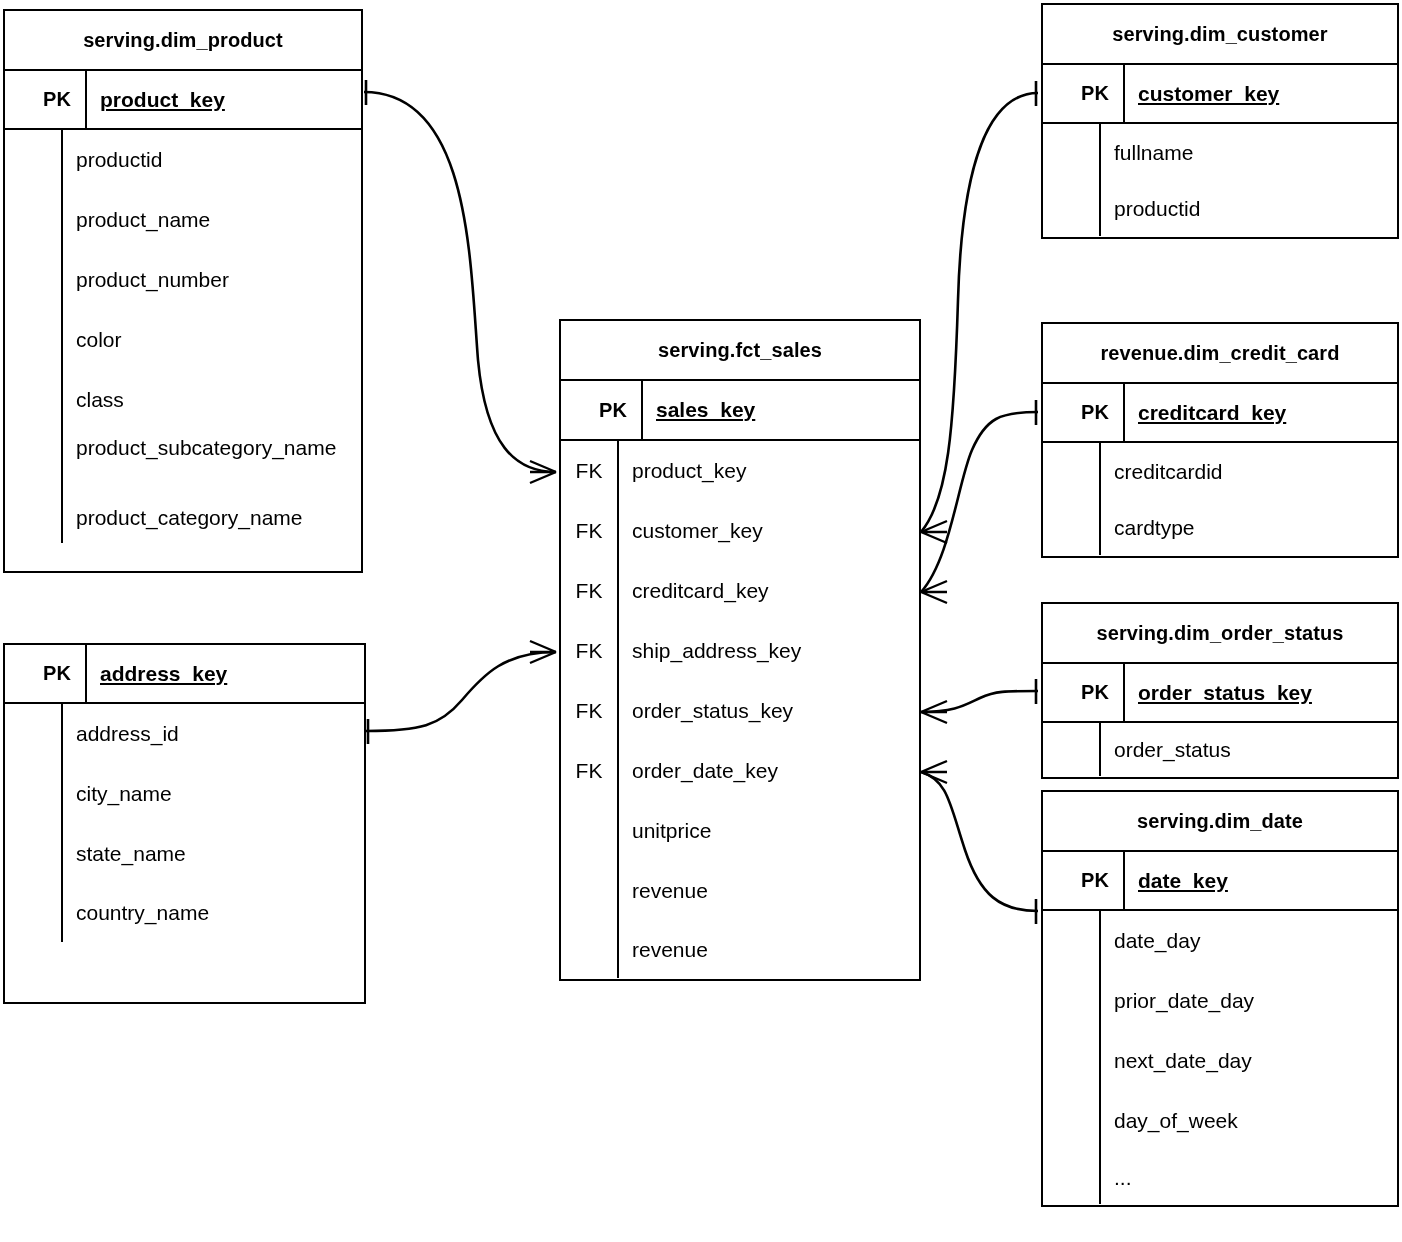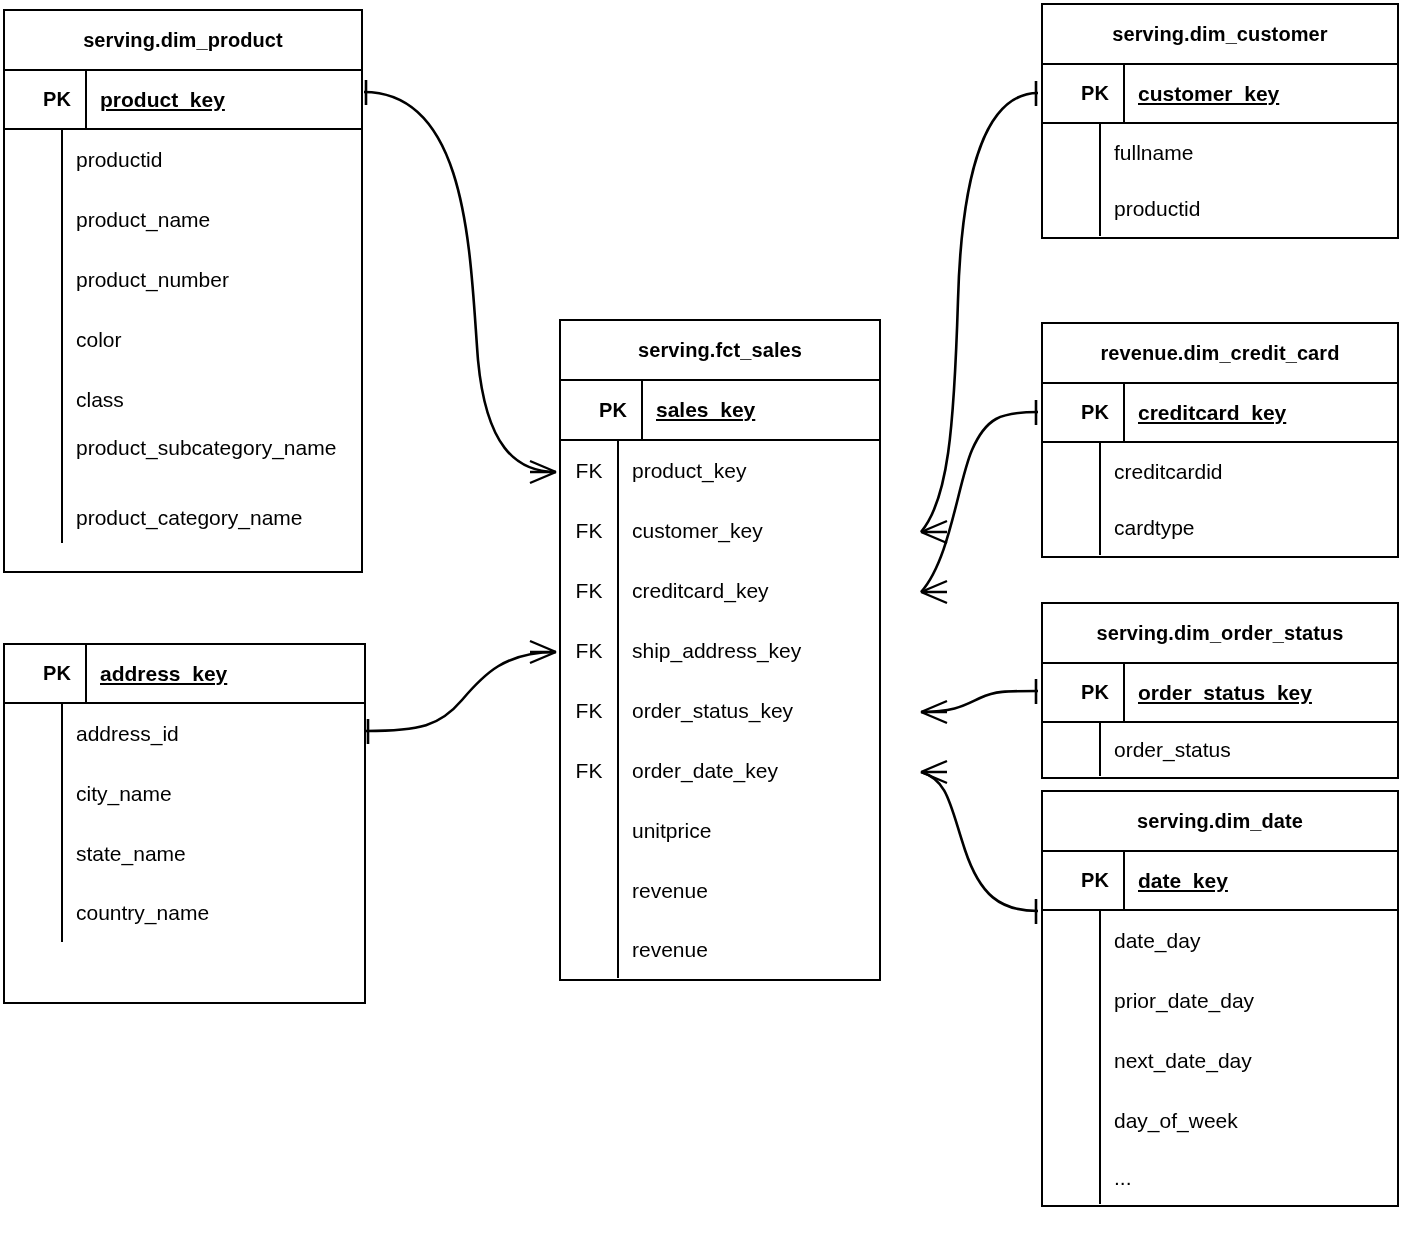--- a/index.html
+++ b/index.html
@@ -204,21 +204,21 @@
       <div class="body-keycol"></div>
       <div class="body-fieldcol">
         <div class="bcell" style="height:60px;">address_id</div>
         <div class="bcell" style="height:60px;">city_name</div>
         <div class="bcell" style="height:60px;">state_name</div>
         <div class="bcell" style="height:58px;">country_name</div>
       </div>
     </div>
   </div>
 
-  <div class="entity" style="left:559px; top:319px; width:322px; height:662px;">
+  <div class="entity" style="left:559px; top:319px; width:362px; height:662px;">
     <div class="ent-header" style="height:60px;">serving.fct_sales</div>
     <div class="ent-row pkrow" style="height:60px;">
       <div class="keycol">PK</div>
       <div class="fieldcol pk">sales_key</div>
     </div>
     <div class="body-block" style="height:537px;">
       <div class="body-keycol-stack">
         <div class="kcell" style="height:60px;">FK</div>
         <div class="kcell" style="height:60px;">FK</div>
         <div class="kcell" style="height:60px;">FK</div>

